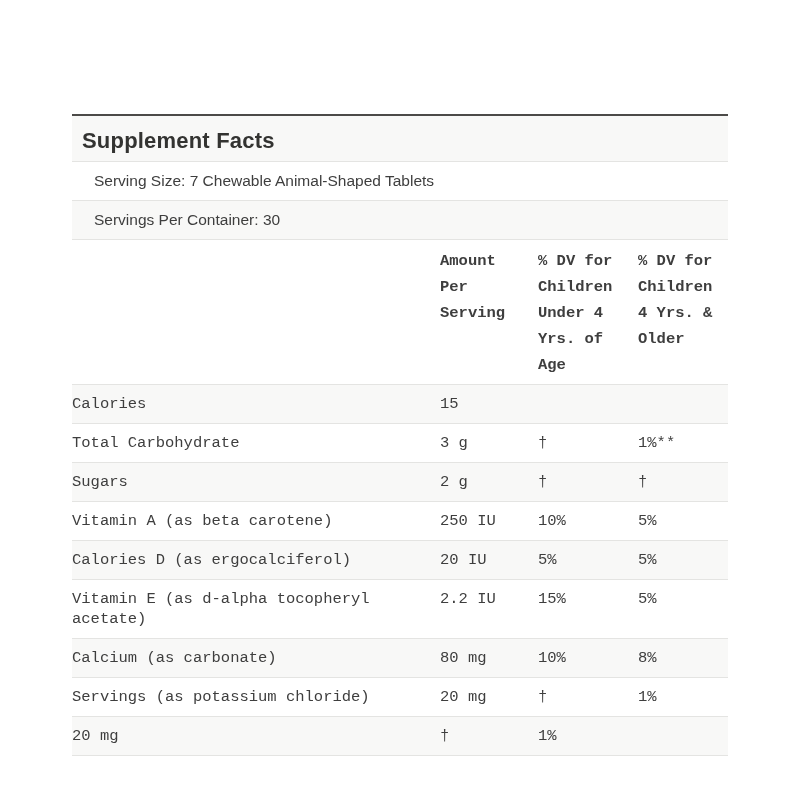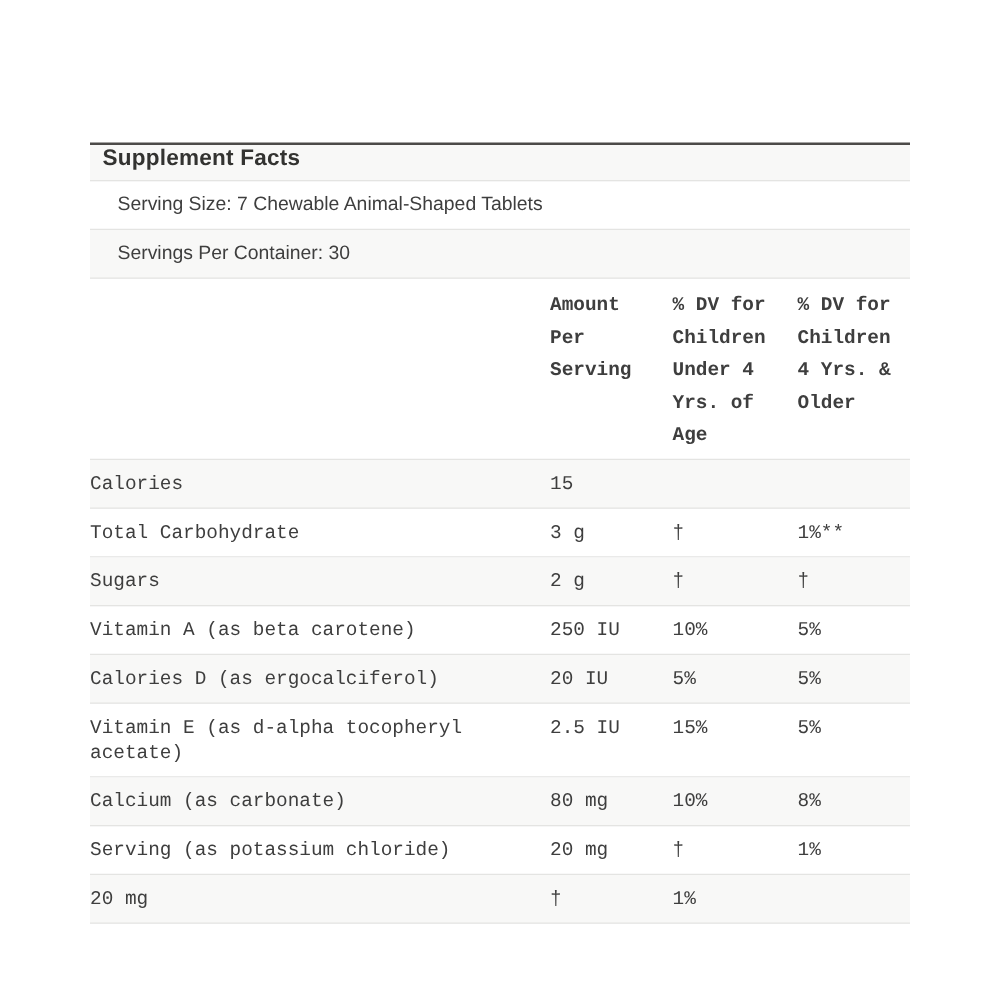--- a/index.html
+++ b/index.html
@@ -22,22 +22,22 @@
     width: 656px;
     border-top: 2px solid #4c4a48;
     color: #3e3e3e;
   }
   .row {
     box-sizing: border-box;
     border-bottom: 1px solid #e4e4e2;
   }
   .shaded { background: #f8f8f7; }
   .title-row {
-    padding: 0 10px 7px 10px;
-    font-size: 18px;
+    padding: 12px 10px 7px 10px;
+    font-size: 22px;
     font-weight: 700;
     color: #333331;
     letter-spacing: 0.2px;
   }
   .info-row {
     padding: 9px 10px;
     font-size: 15.5px;
     line-height: 20px;
   }
   .b { font-weight: 400; margin-left: 12px; }
@@ -127,34 +127,34 @@
 
     <div class="row grid data-row shaded">
       <div class="c name">Calories D (as ergocalciferol)</div>
       <div class="c">20 IU</div>
       <div class="c">5%</div>
       <div class="c">5%</div>
     </div>
 
     <div class="row grid data-row">
       <div class="c name">Vitamin E (as d-alpha tocopheryl acetate)</div>
-      <div class="c">2.5 IU</div>
+      <div class="c">2.2 IU</div>
       <div class="c">15%</div>
       <div class="c">5%</div>
     </div>
 
     <div class="row grid data-row shaded">
       <div class="c name">Calcium (as carbonate)</div>
       <div class="c">80 mg</div>
       <div class="c">10%</div>
       <div class="c">8%</div>
     </div>
 
     <div class="row grid data-row">
-      <div class="c name">Serving (as potassium chloride)</div>
+      <div class="c name">Servings (as potassium chloride)</div>
       <div class="c">20 mg</div>
       <div class="c">†</div>
       <div class="c">1%</div>
     </div>
 
     <div class="row grid data-row shaded">
       <div class="c">20 mg</div>
       <div class="c">†</div>
       <div class="c">1%</div>
     </div>

